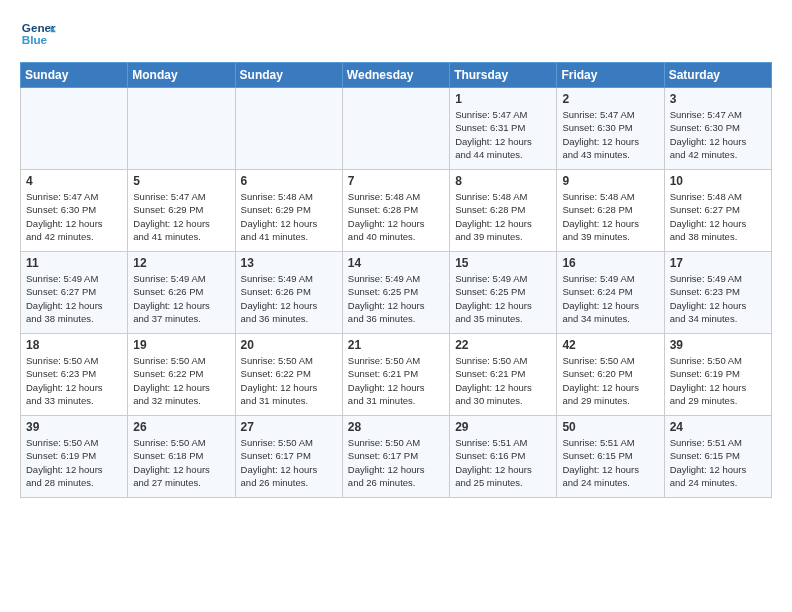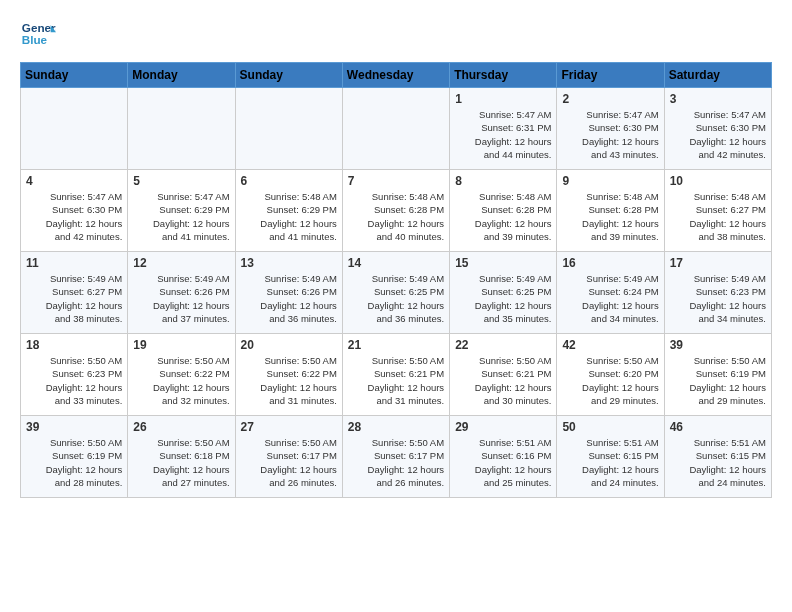--- a/index.html
+++ b/index.html
@@ -42,21 +42,21 @@
       font-size: 16px;
       color: #555;
     }
     table {
       width: 100%;
       border-collapse: collapse;
       table-layout: fixed;
     }
     thead tr th {
       background: #3a7bbf;
-      color: #000000;
+      color: #ffffff;
       font-size: 12px;
       font-weight: bold;
       padding: 5px 4px;
       text-align: left;
       border: 1px solid #5a9ad4;
     }
     tbody tr td {
       border: 1px solid #ccc;
       padding: 4px 5px;
       vertical-align: top;
@@ -72,21 +72,20 @@
     }
     .day-number {
       font-weight: bold;
       font-size: 12px;
       margin-bottom: 2px;
     }
     .day-info {
       font-size: 9.5px;
       line-height: 1.4;
       color: #333;
-      text-align: right;
     }
   </style>
 </head>
 <body>
 
 <div class="page">
   <div class="header">
     <div class="logo">
       <svg class="logo-icon" viewBox="0 0 40 40">
         <text x="2" y="18" font-size="13" font-weight="bold" fill="#1a4a7a">General</text>
@@ -330,21 +329,21 @@
 and 25 minutes.</div>
           </td>
           <td>
             <div class="day-number">50</div>
             <div class="day-info" style="white-space: pre-line;">Sunrise: 5:51 AM
 Sunset: 6:15 PM
 Daylight: 12 hours
 and 24 minutes.</div>
           </td>
           <td>
-            <div class="day-number">46</div>
+            <div class="day-number">24</div>
             <div class="day-info" style="white-space: pre-line;">Sunrise: 5:51 AM
 Sunset: 6:15 PM
 Daylight: 12 hours
 and 24 minutes.</div>
           </td>
         </tr>
       </tbody>
   </table>
 </div>
 

